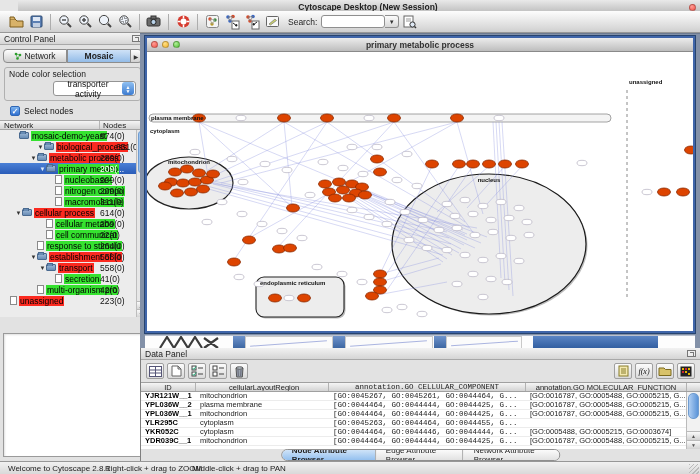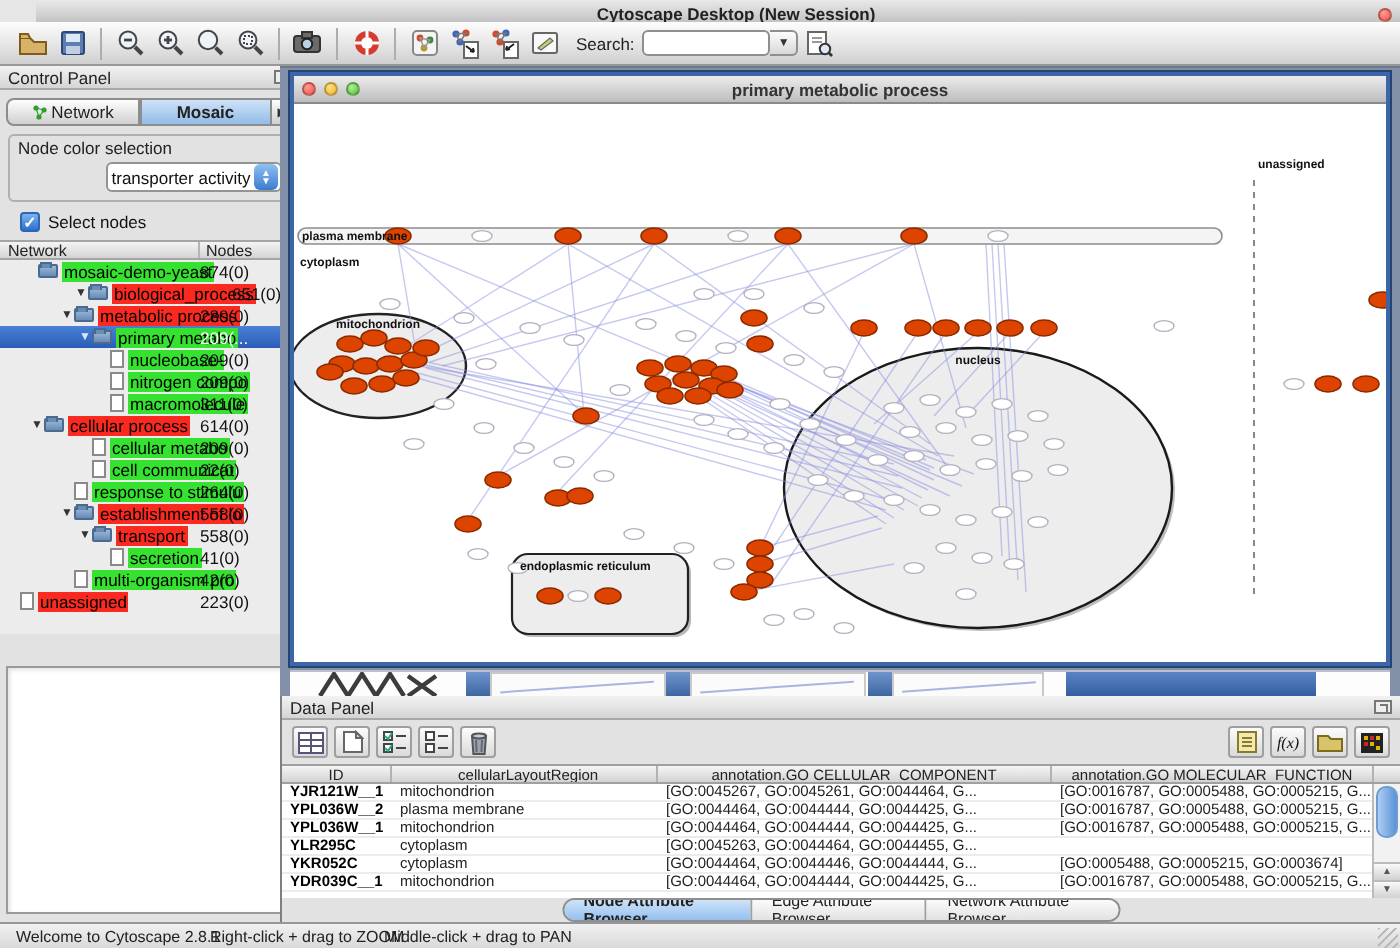--- a/index.html
+++ b/index.html
@@ -23,21 +23,21 @@
     background:linear-gradient(#fdfdfd,#dedede 70%,#cfcfcf); border-bottom:1px solid #979797;
     display:flex; align-items:center; padding-left:6px; }
   .tbtn { width:20px; height:19px; display:flex; align-items:center; justify-content:center; }
   .tsep { width:1px; height:16px; background:#adadad; margin:0 4px; }
   #search-label { font-size:8.5px; color:#222; margin:0 4px 0 6px; }
   #search-input { width:64px; height:13px; border:1px solid #8f8f8f; border-radius:3px; background:#fff; font-size:8px; padding:0 3px; font-family:inherit; }
   .combo-arrow { width:14px; height:13px; border:1px solid #8f8f8f; border-left:none; border-radius:0 3px 3px 0; background:linear-gradient(#fcfcfc,#d8d8d8); font-size:6px; display:flex; align-items:center; justify-content:center; color:#333; }
 
   
   #control-panel { position:absolute; left:0; top:33px; width:152px; bottom:13px;
-    background:#e2e2e2; border-right:2px solid #a3a3a3; }
+    background:#e2e2e2; border-right:7px solid #a3a3a3; }
   .panel-title { height:12px; background:linear-gradient(#f2f2f2,#d5d5d5); border-bottom:1px solid #a8a8a8;
     display:flex; align-items:center; padding:0 4px; font-size:8.5px; color:#222; }
   .float-icon { margin-left:auto; width:9px; height:7px; border:1px solid #777; position:relative; background:#eee; }
   .float-icon::after { content:""; position:absolute; right:1px; top:1px; width:3px; height:3px; border-top:1px solid #777; border-right:1px solid #777; }
 
   #cp-tabs { display:flex; align-items:flex-end; margin:3px 3px 0 3px; height:15px; }
   .cp-tab { flex:1; height:14px; border:1px solid #8d8d8d; background:linear-gradient(#fefefe,#d0d0d0);
     display:flex; align-items:center; justify-content:center; gap:2px; font-size:8.5px; color:#222; }
   .cp-tab:first-child { border-radius:4px 0 0 4px; }
   .cp-tab.selected { background:linear-gradient(#cfe2f7,#93bce8); font-weight:bold; }
@@ -105,21 +105,21 @@
 
   
   #data-panel { position:absolute; left:140px; top:348px; right:0; bottom:13px; background:#e2e2e2; border-left:1px solid #7f7f7f; }
   #dp-toolbar { height:22px; display:flex; align-items:center; padding:0 5px; gap:3px; }
   .dpbtn { width:18px; height:16px; border:1px solid #9f9f9f; border-radius:2px;
     background:linear-gradient(#fcfcfc,#dadada); display:flex; align-items:center; justify-content:center; }
   .dp-right { margin-left:auto; display:flex; gap:3px; }
   #dp-table-wrap { position:absolute; left:0; right:0; top:34px; bottom:12px; background:#fff; }
   #dp-header { height:10px; display:flex; background:linear-gradient(#f5f5f5,#d3d3d3); border-top:1px solid #a0a0a0; border-bottom:1px solid #a0a0a0; font-size:7.5px; color:#222; }
   #dp-header div { border-right:1px solid #b2b2b2; text-align:center; overflow:hidden; white-space:nowrap; }
-  .cw1 { width:55px; flex:none; } .cw2 { width:133px; flex:none; } .cw3 { width:197px; flex:none; } .cw4 { width:161px; flex:none; }
+  .cw1 { width:55px; flex:none; } .cw2 { width:133px; flex:none; } .cw3 { width:197px; flex:none;font-family:Liberation Mono, monospace; } .cw4 { width:161px; flex:none; }
   #dp-rows { position:absolute; left:0; right:14px; top:10px; bottom:0; overflow:hidden; background:#fff; }
   .drow { height:9px; display:flex; align-items:flex-end; font-size:7.5px; border-bottom:1px solid #ececec; white-space:nowrap; }
   .drow div { overflow:hidden; padding-left:4px; color:#222; }
   .drow .id { font-weight:bold; color:#000; }
   #dp-scroll { position:absolute; right:0; top:10px; bottom:0; width:14px; background:#f2f2f2; border-left:1px solid #bbb; }
   #dp-scroll .thumb { position:absolute; left:1px; top:1px; width:11px; height:26px; border-radius:5px;
     background:linear-gradient(90deg,#aecdf2,#5b94d8); border:1px solid #6f9cd0; }
   #dp-scroll .sb2 { position:absolute; left:0; width:13px; height:9px; font-size:5px; line-height:9px; text-align:center; color:#555; background:linear-gradient(#fafafa,#d2d2d2); border-top:1px solid #bbb; }
 
   #dp-tabs { position:absolute; bottom:0px; left:50%; transform:translateX(-50%); display:flex;

